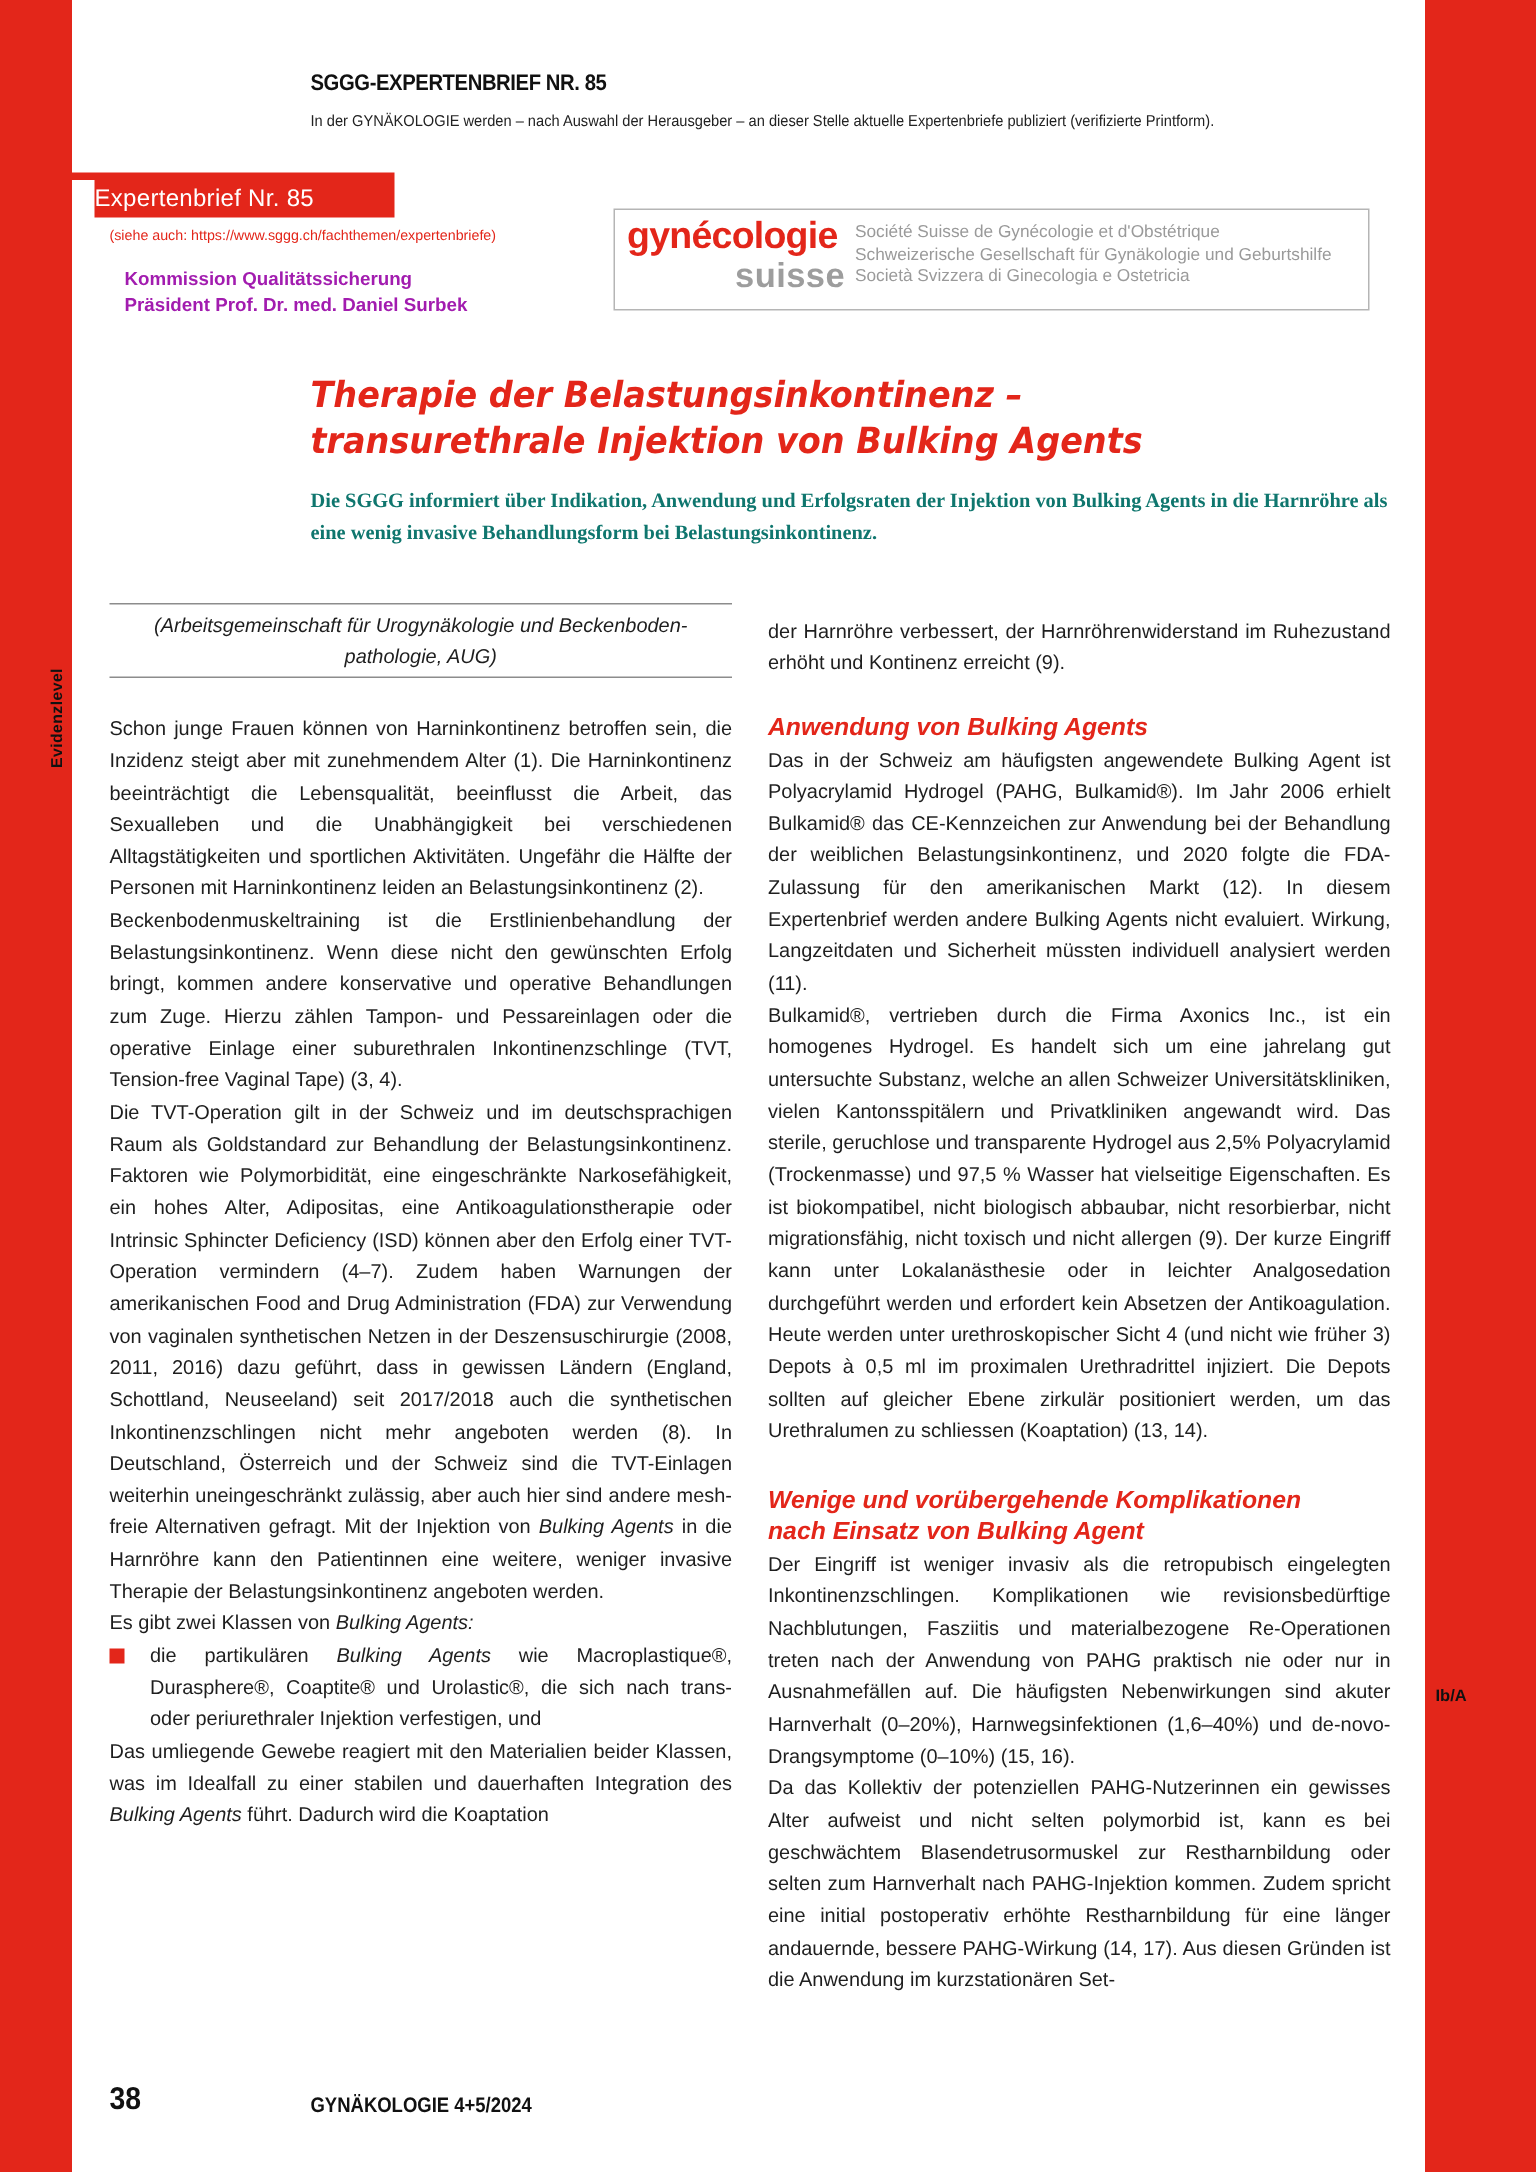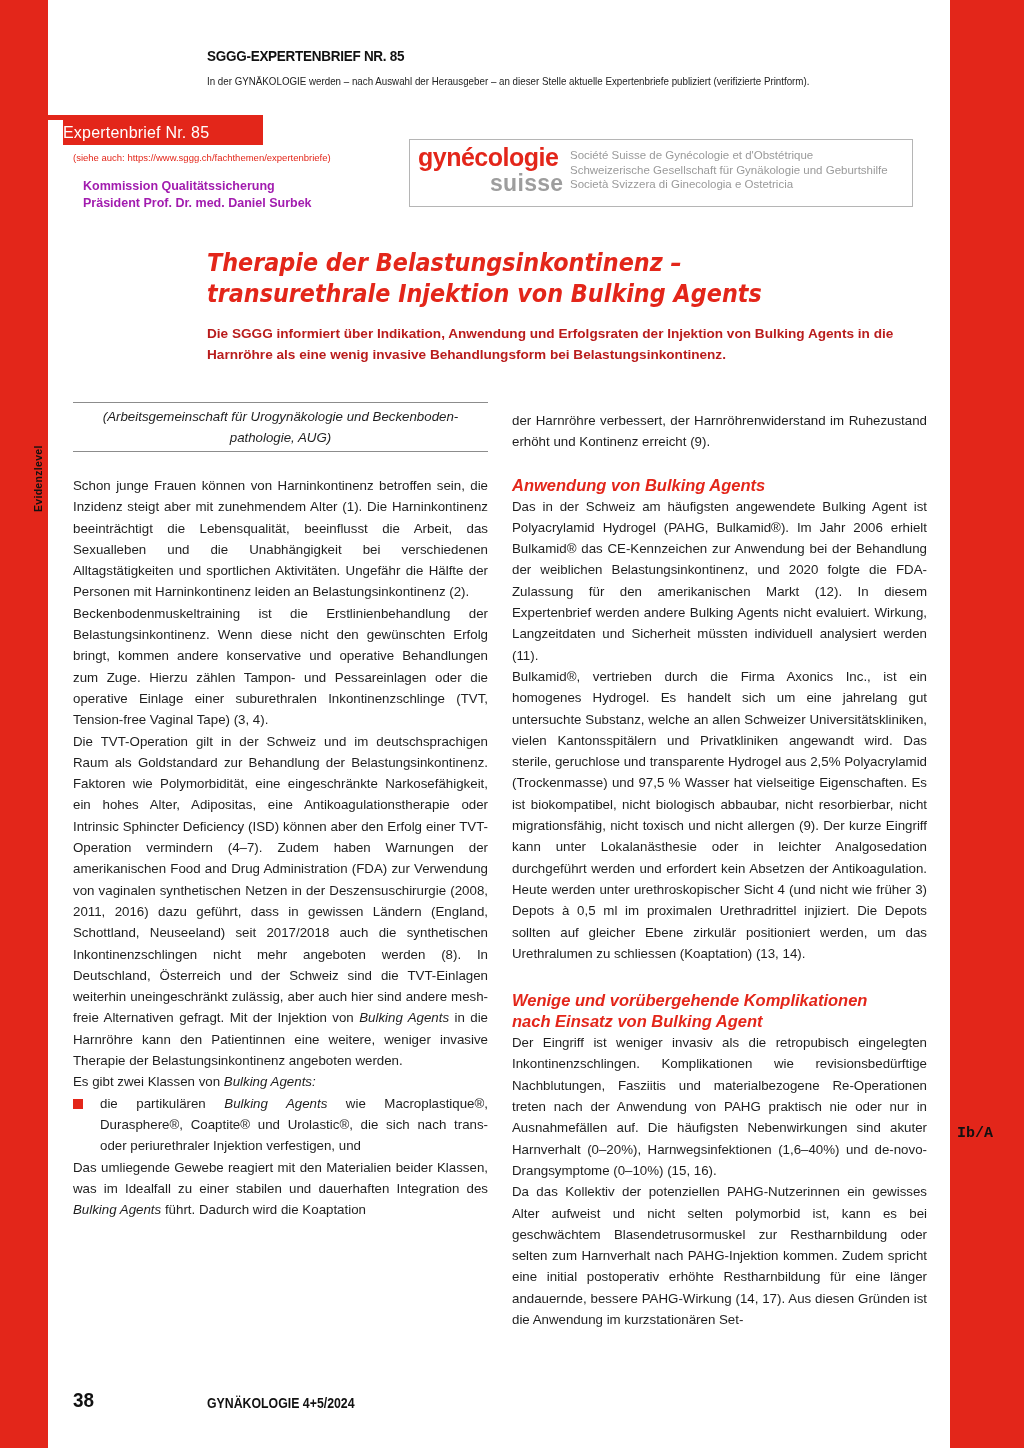--- a/index.html
+++ b/index.html
@@ -57,31 +57,31 @@
   }
 
   #article-title {
     position: absolute; left: 207px; top: 248px; width: 740px;
     font-family: "DejaVu Sans", sans-serif; font-style: italic; font-weight: bold;
     font-size: 24px; line-height: 31px; color: #e3261a;
     transform: scaleX(0.93); transform-origin: left;
   }
   #article-lead {
     position: absolute; left: 207px; top: 323px; width: 740px;
-    font-weight: bold; font-size: 13.6px; line-height: 21px; color: #b91c1c;
+    font-weight: bold; font-size: 13.6px; line-height: 21px; color: #0f766e; font-family: Liberation Serif, serif;
   }
 
   #evidence-label {
     position: absolute; left: 32px; top: 512px; transform-origin: left top;
     transform: rotate(-90deg); font-size: 10.5px; font-weight: bold; color: #111;
     white-space: nowrap; letter-spacing: 0.3px;
   }
   #evidence-value {
-    position: absolute; left: 957px; top: 1125px; font-size: 15px; font-weight: bold; color: #111;
-    font-family: Liberation Mono, monospace;
+    position: absolute; left: 957px; top: 1125px; font-size: 11px; font-weight: bold; color: #111;
+    font-family: Liberation Sans, sans-serif;
   }
 
   .col { position: absolute; font-size: 13.3px; line-height: 21.3px; color: #1e1e1e; text-align: justify; }
   #col-left { left: 73px; top: 402px; width: 415px; }
   #col-right { left: 512px; top: 410px; width: 415px; }
 
   .rule { border-top: 1.3px solid #8c8c8c; }
   #authors-block { padding: 3px 0 3px; text-align: center; font-style: italic; line-height: 21px; }
   .p { margin: 0; }
   .gap-after-authors { height: 23px; }

